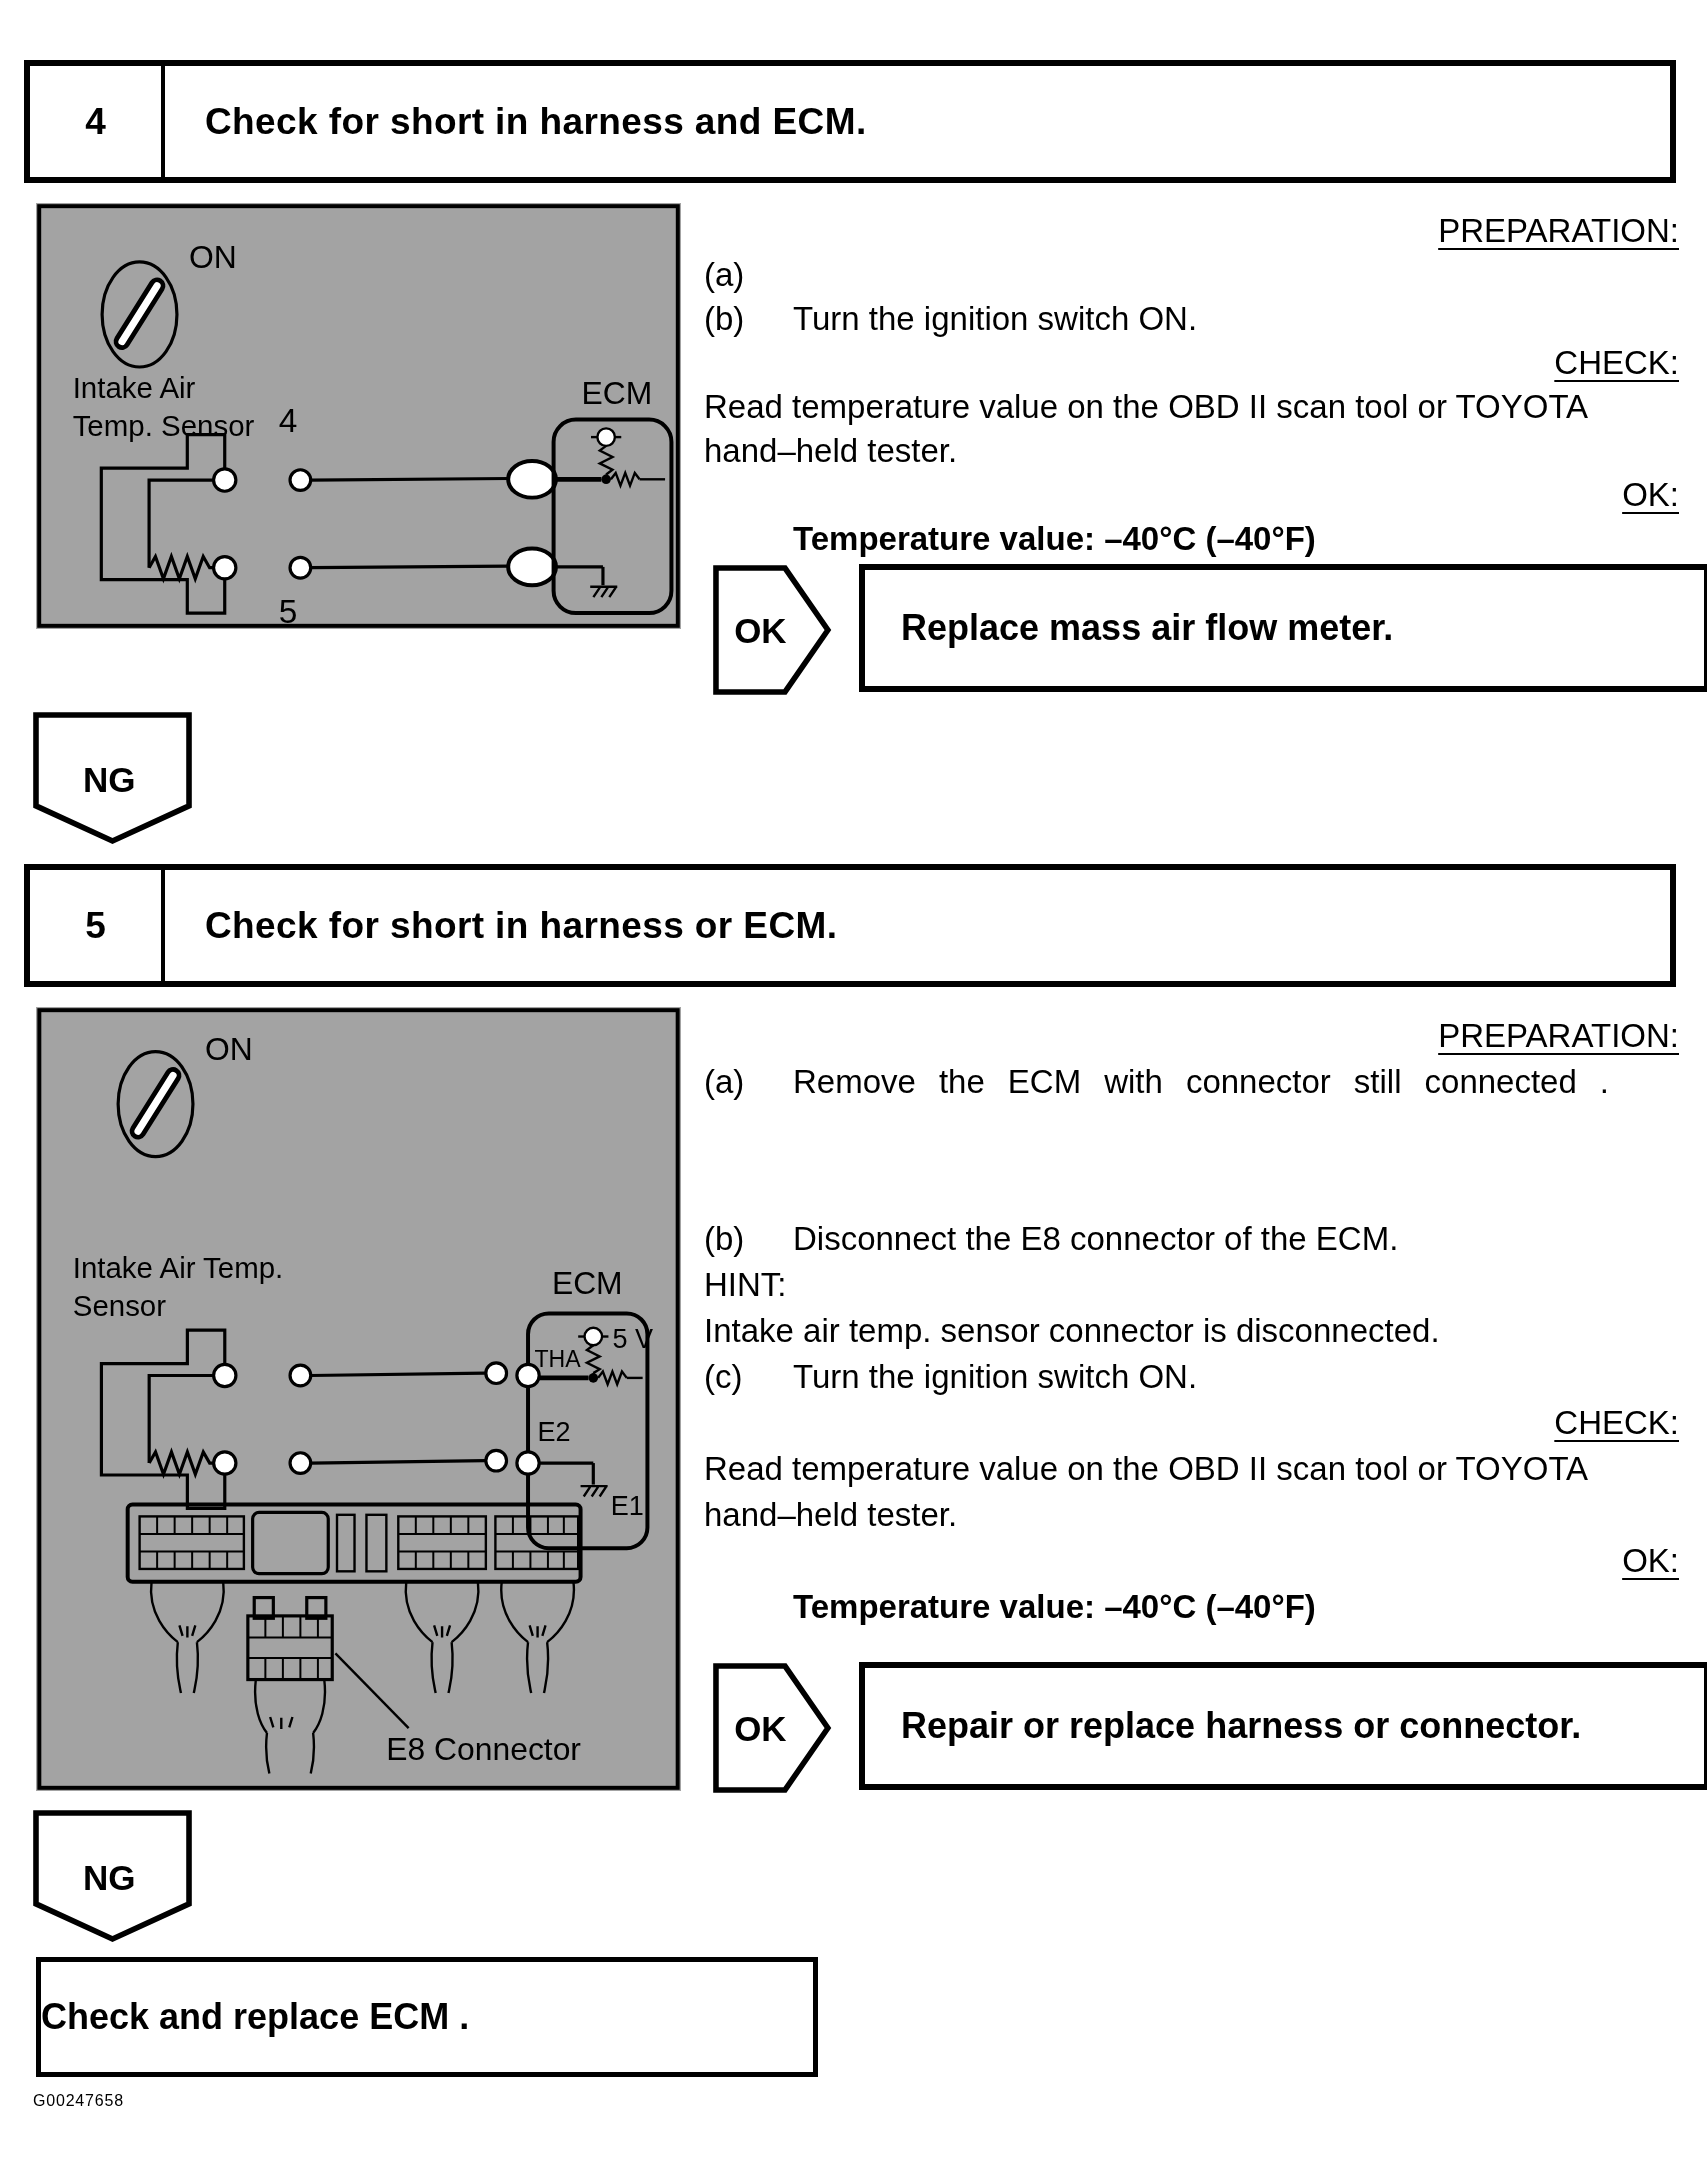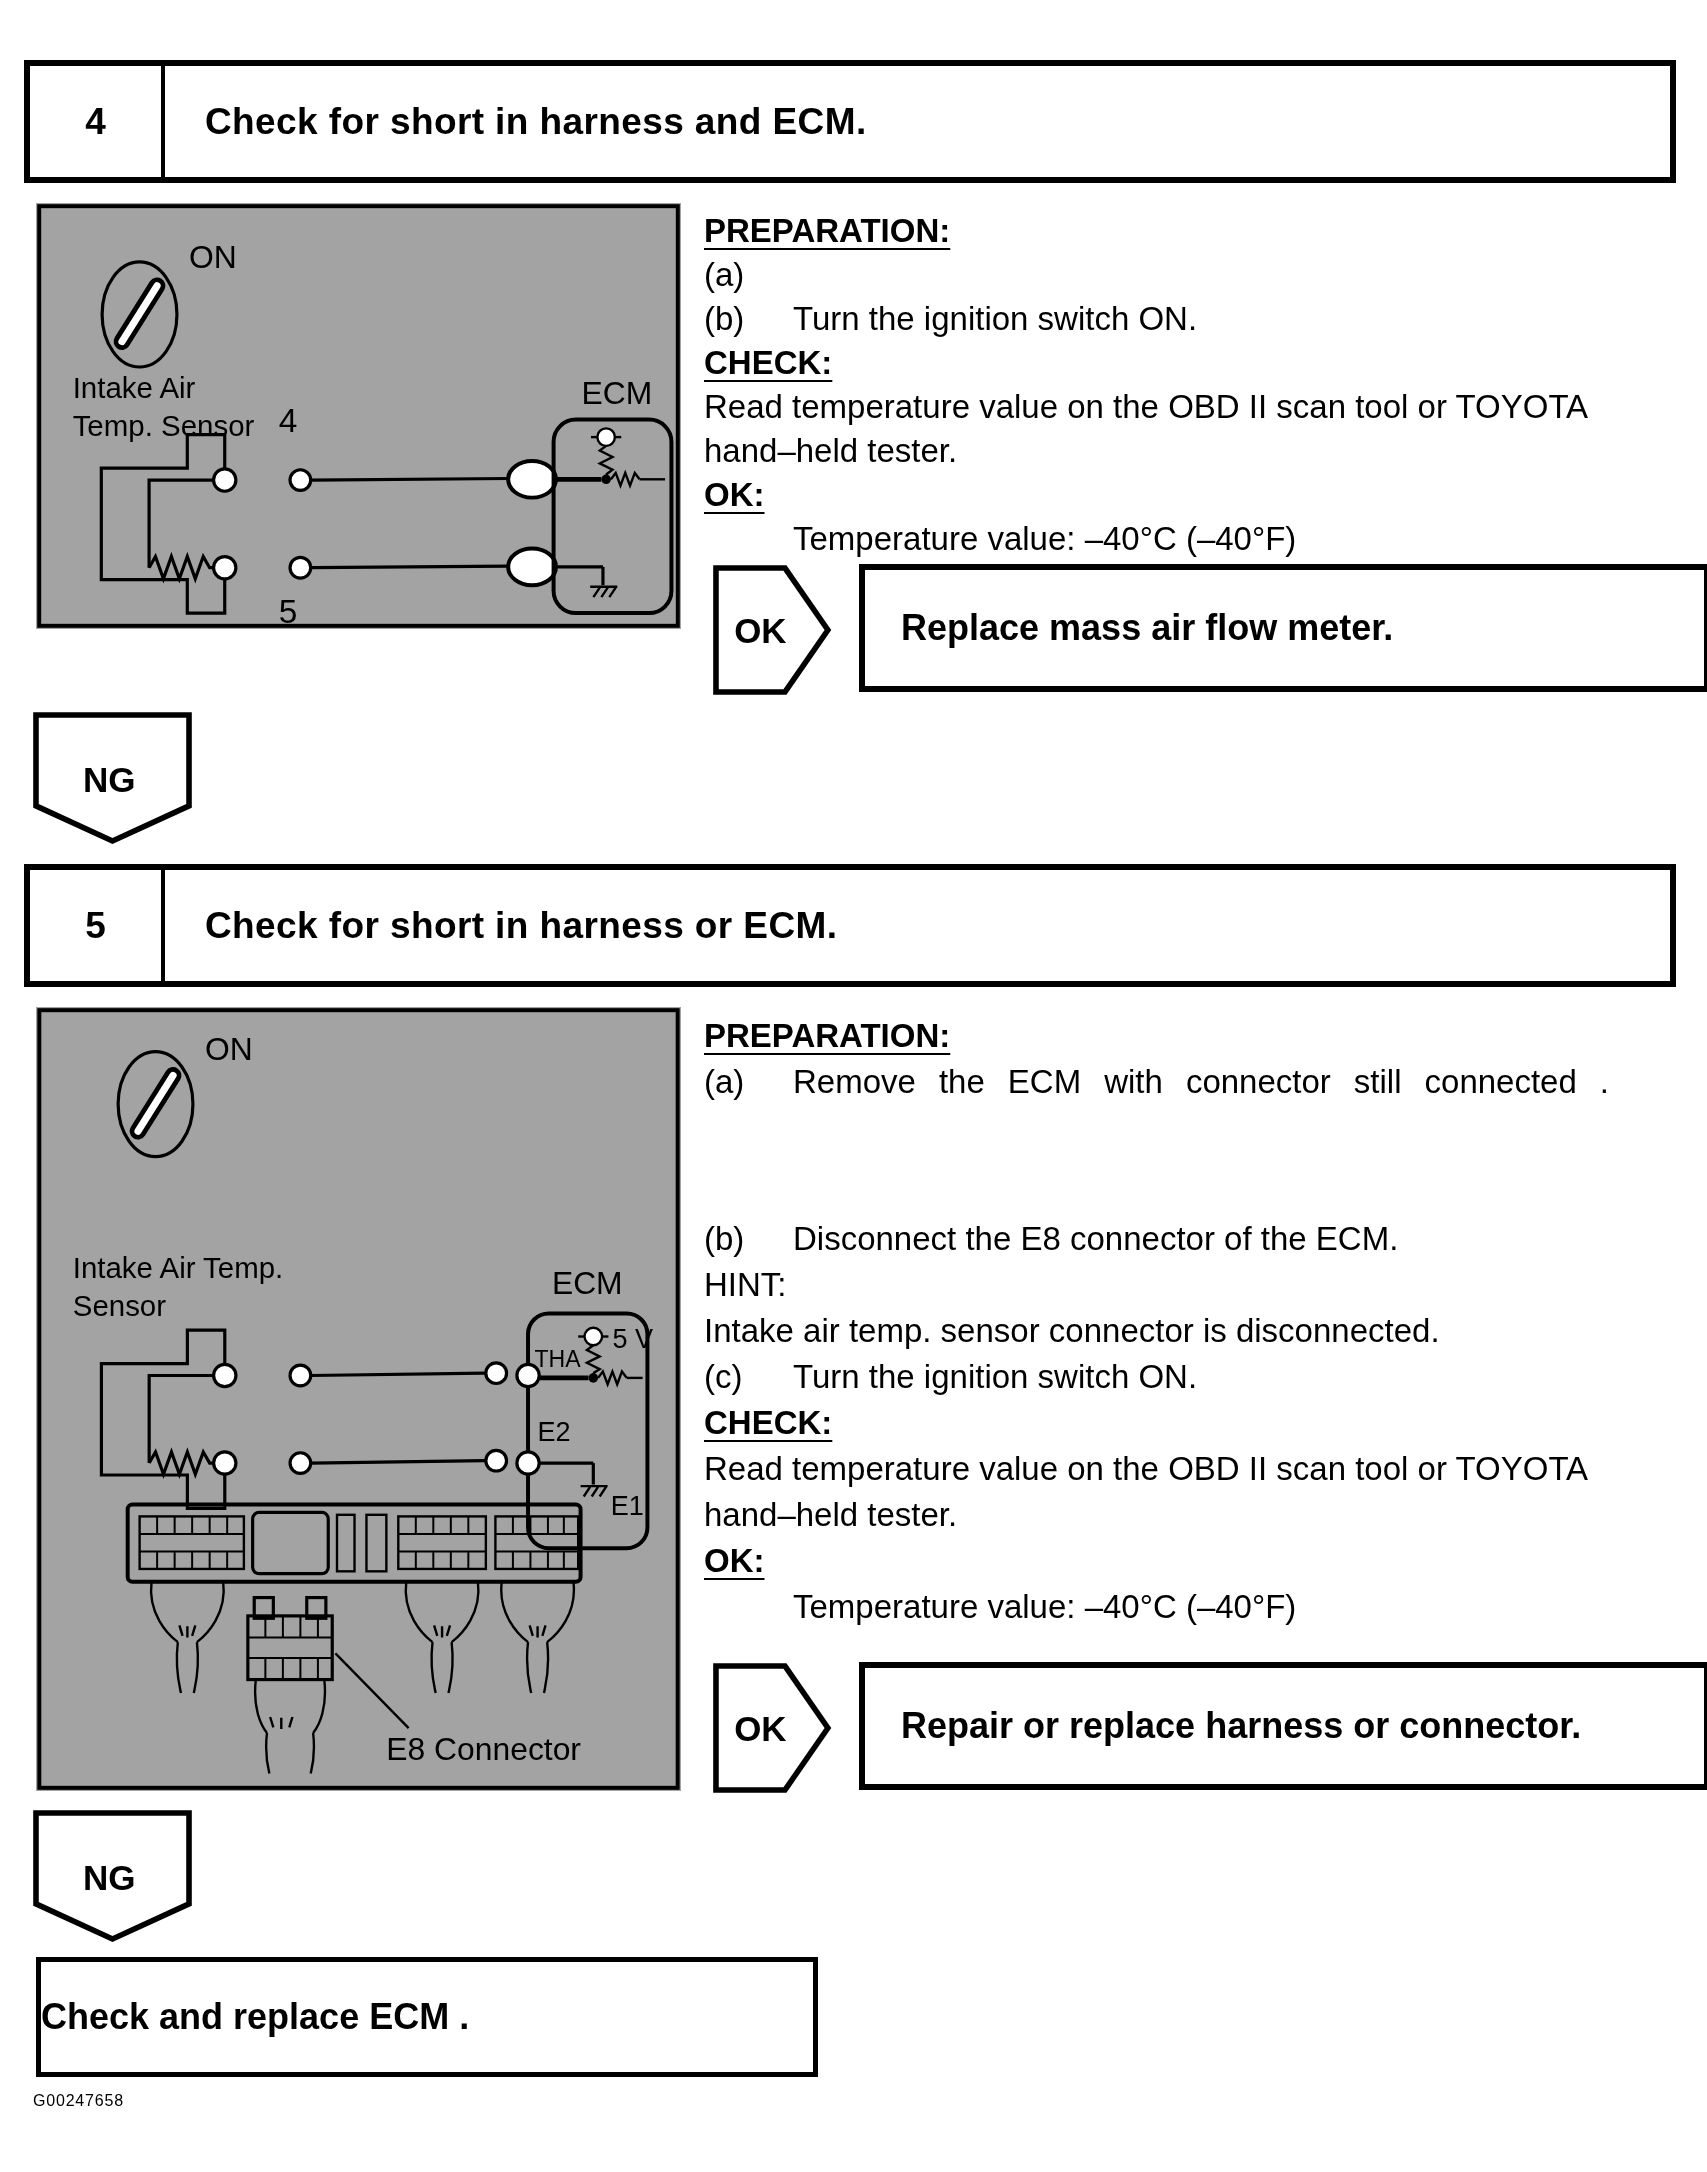--- a/index.html
+++ b/index.html
@@ -22,24 +22,24 @@
   }
   
   .diagram-box{background:#a3a3a3;}
   svg{display:block;}
   svg text{font-family:"Liberation Sans", sans-serif;fill:#000;}
   .ln{stroke:#000;fill:none;}
   
   .textcol{width:975px;font-size:33px;}
   .tc4 .row{line-height:44px;}
   .tc5 .row{line-height:46px;}
-  .h{font-weight:bold;text-decoration:underline;text-decoration-thickness:2.4px;text-underline-offset:5.6px;}
+  .h{font-weight:normal;text-decoration:underline;text-decoration-thickness:2.4px;text-underline-offset:5.6px;text-align:right;}
   .li{display:flex;}
   .li .m{width:89px;flex:0 0 89px;}
-  .val{font-weight:normal;padding-left:89px;}
+  .val{font-weight:bold;padding-left:89px;}
   .wide{word-spacing:0.42em;}
   .gap-a{margin-bottom:111px;}
   
   .ok-row{display:flex;align-items:stretch;}
   .result-box{
     border:6.4px solid #000;width:803px;height:116px;display:flex;align-items:center;
     padding-left:36px;font-weight:bold;font-size:36px;background:#fff;
   }
   .shape-text{font-weight:bold;}
   

